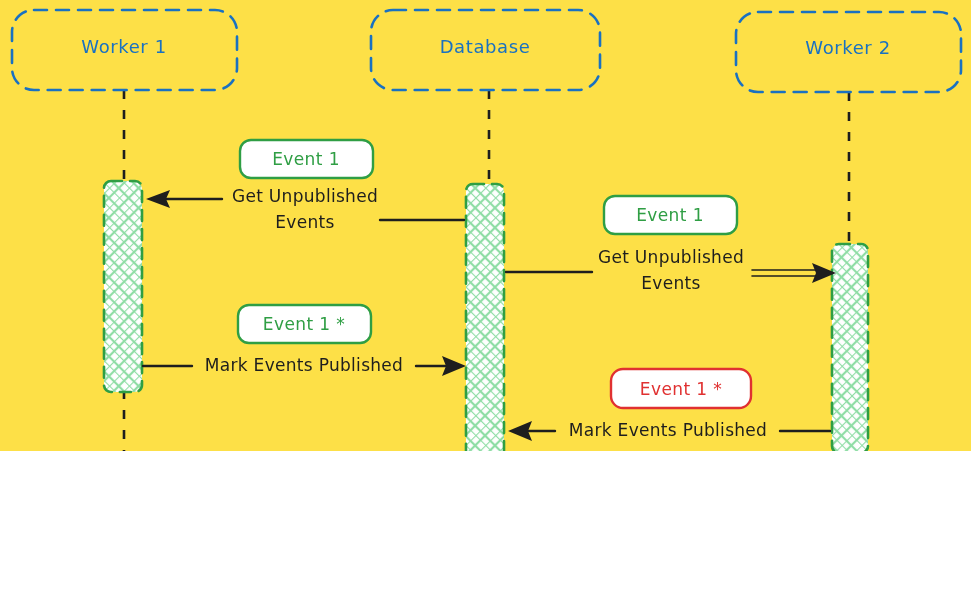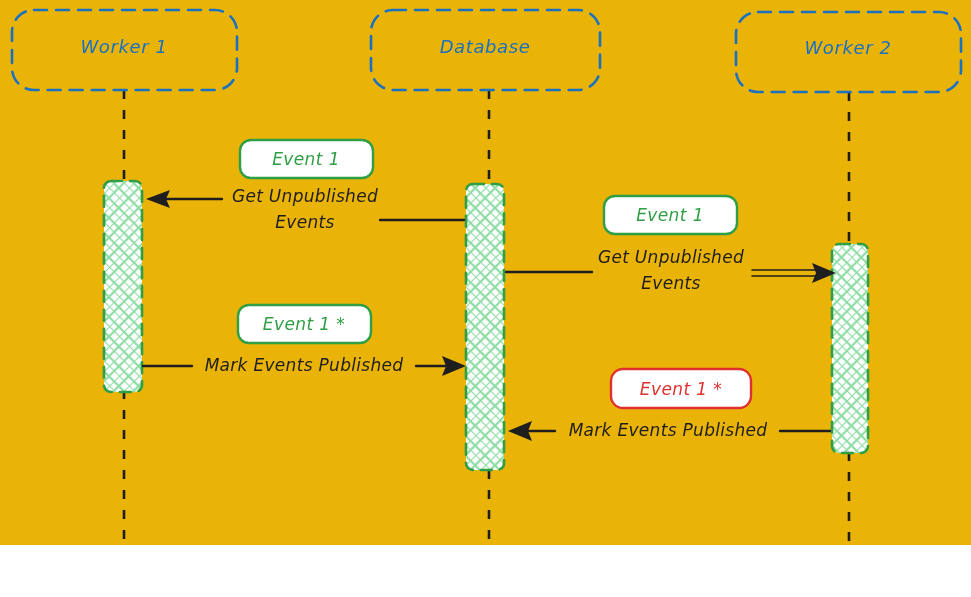--- a/index.html
+++ b/index.html
@@ -7,24 +7,23 @@
     margin: 0;
     padding: 0;
     background: #ffffff;
   }
   body {
     font-family: "DejaVu Sans", sans-serif;
   }
   #canvas {
     position: relative;
     width: 971px;
-    height: 545px;
-    background: #eab308;
+    height: 451px;
+    background: #fde047;
     overflow: hidden;
-    font-style: italic;
   }
   #diagram-svg {
     position: absolute;
     left: 0;
     top: 0;
     width: 971px;
     height: 597px;
   }
   .participant-label {
     font-family: "DejaVu Sans", sans-serif;

